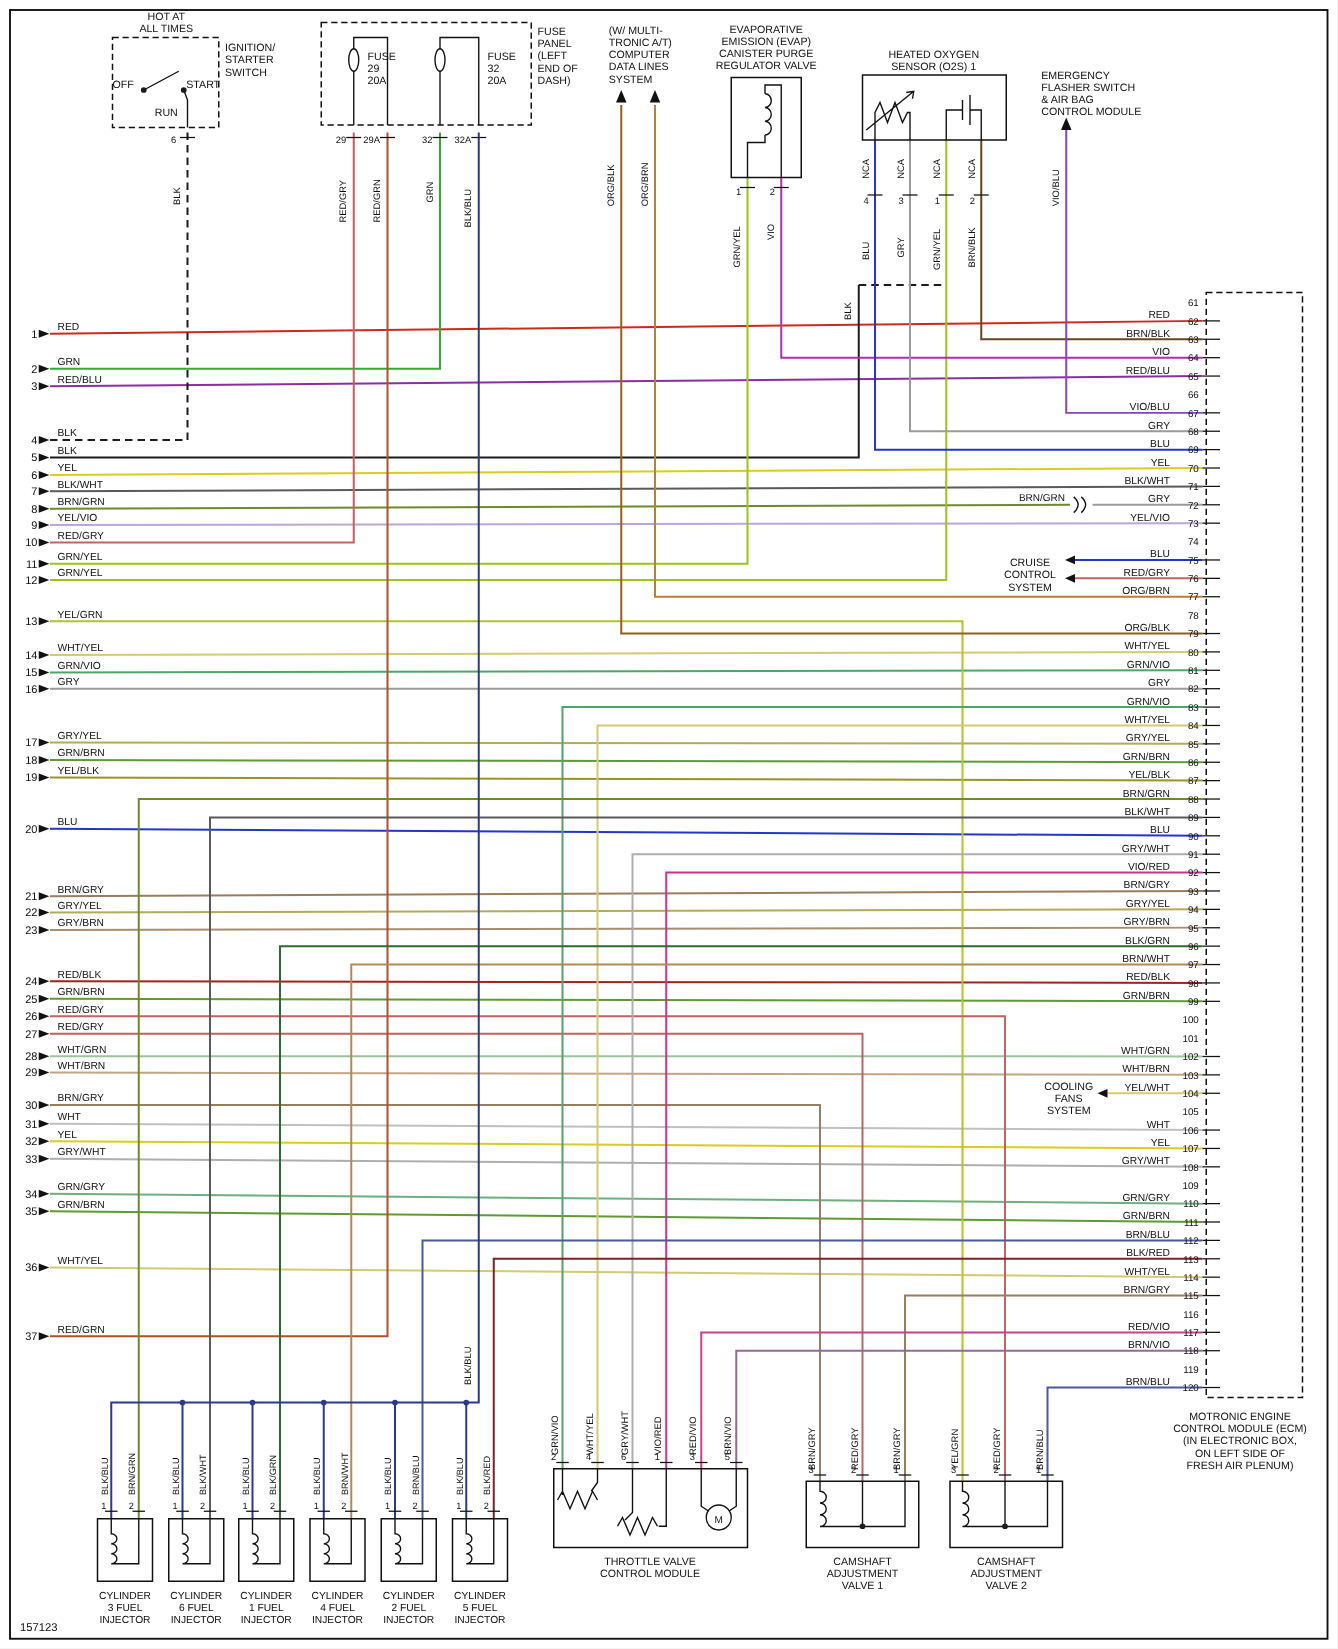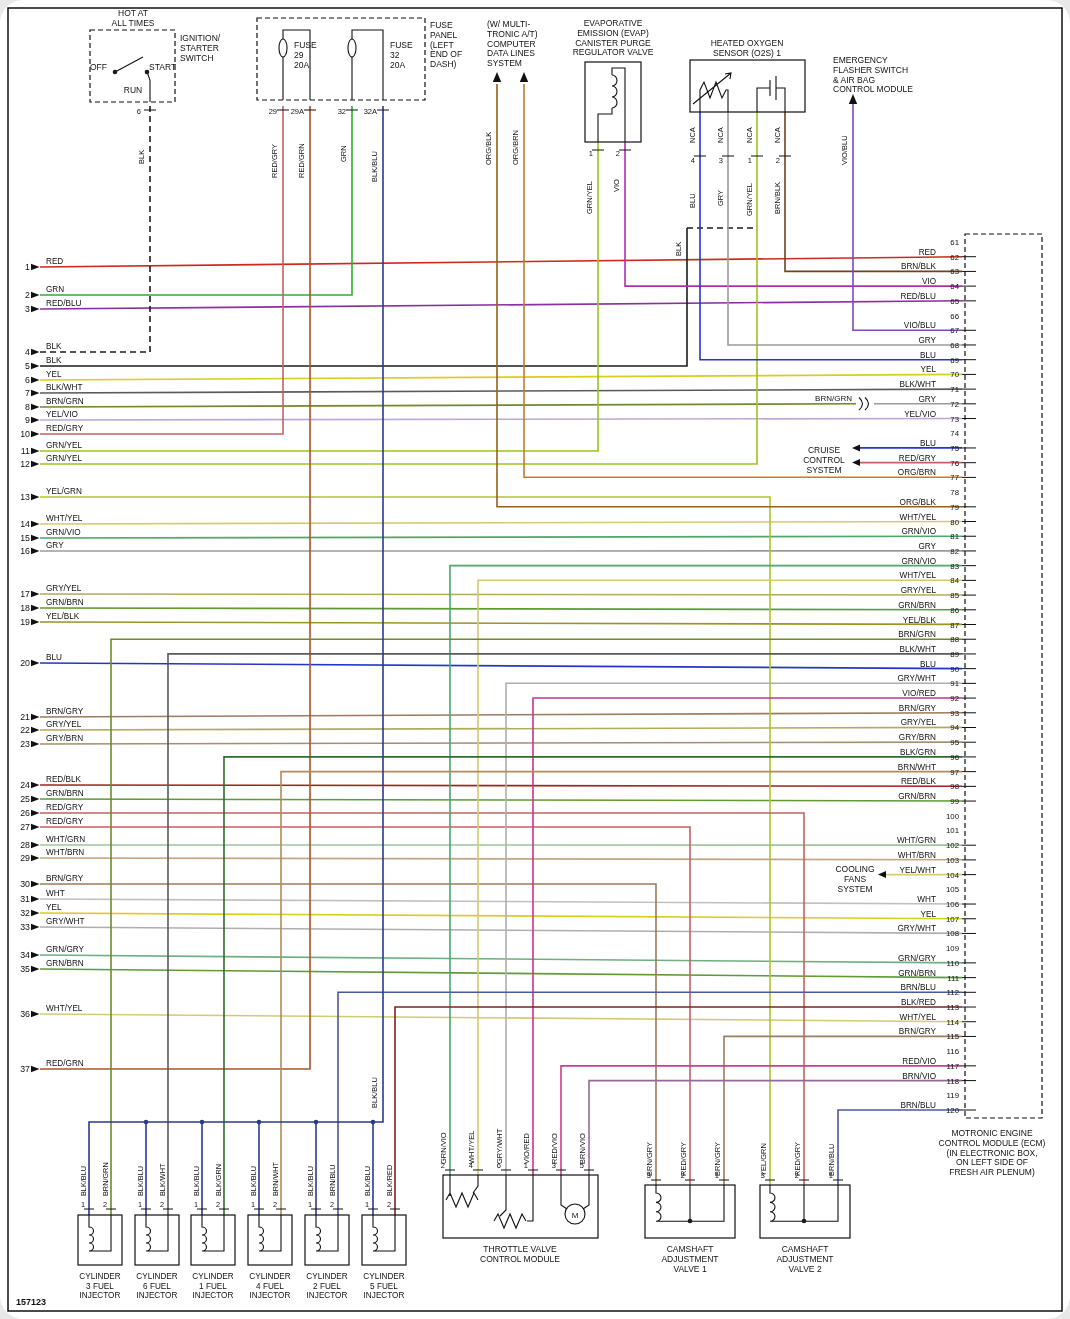--- a/index.html
+++ b/index.html
@@ -1,20 +1,20 @@
 <!DOCTYPE html>
 <html><head>
 <meta charset="utf-8">
 <style>
   html,body{margin:0;padding:0;background:#e8e8e8;}
   .stage{position:relative;width:1070px;height:1319px;background:#ffffff;overflow:hidden;
-         font-family:"Liberation Sans",sans-serif;border-radius:23px;}
+         font-family:"Liberation Sans",sans-serif;}
   svg{position:absolute;left:0;top:0;}
   svg text{font-family:"Liberation Sans",sans-serif;fill:#111;}
-  #drawing-number{position:absolute;left:16px;top:1297px;font-size:9px;color:#111;font-weight:bold;}
+  #drawing-number{position:absolute;left:16px;top:1297px;font-size:9px;color:#111;}
 </style>
 </head>
 <body>
 
 <div class="stage">
   <svg id="svg" width="1070" height="1319" viewBox="0 0 1070 1319">
       <rect x="8" y="8" width="1054" height="1303" fill="none" stroke="#111" stroke-width="1.5"></rect>
       <polyline points="40,267 962,256.7" fill="none" stroke="#cc2a1f" stroke-width="1.6" stroke-dasharray="none"></polyline>
       <polyline points="40,309 962,300.8" fill="none" stroke="#8a2fa0" stroke-width="1.6" stroke-dasharray="none"></polyline>
       <polyline points="40,380 962,374.4" fill="none" stroke="#d9cd1e" stroke-width="1.6" stroke-dasharray="none"></polyline>

